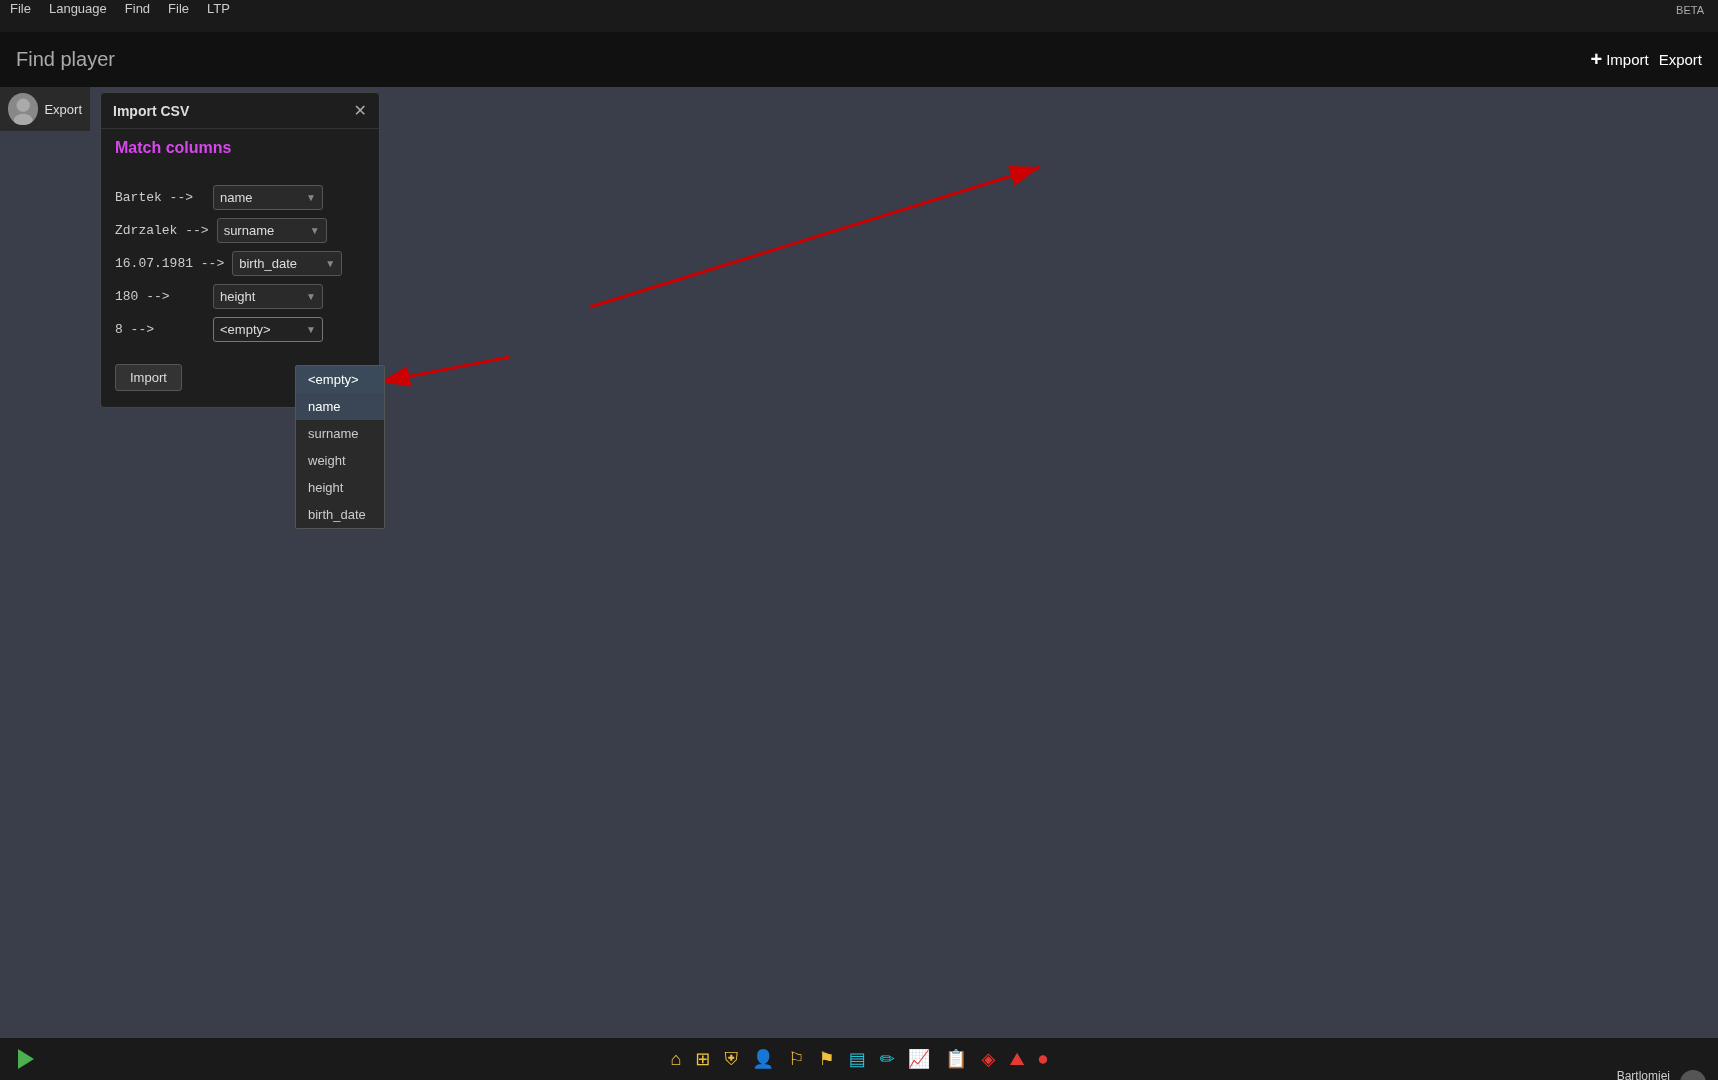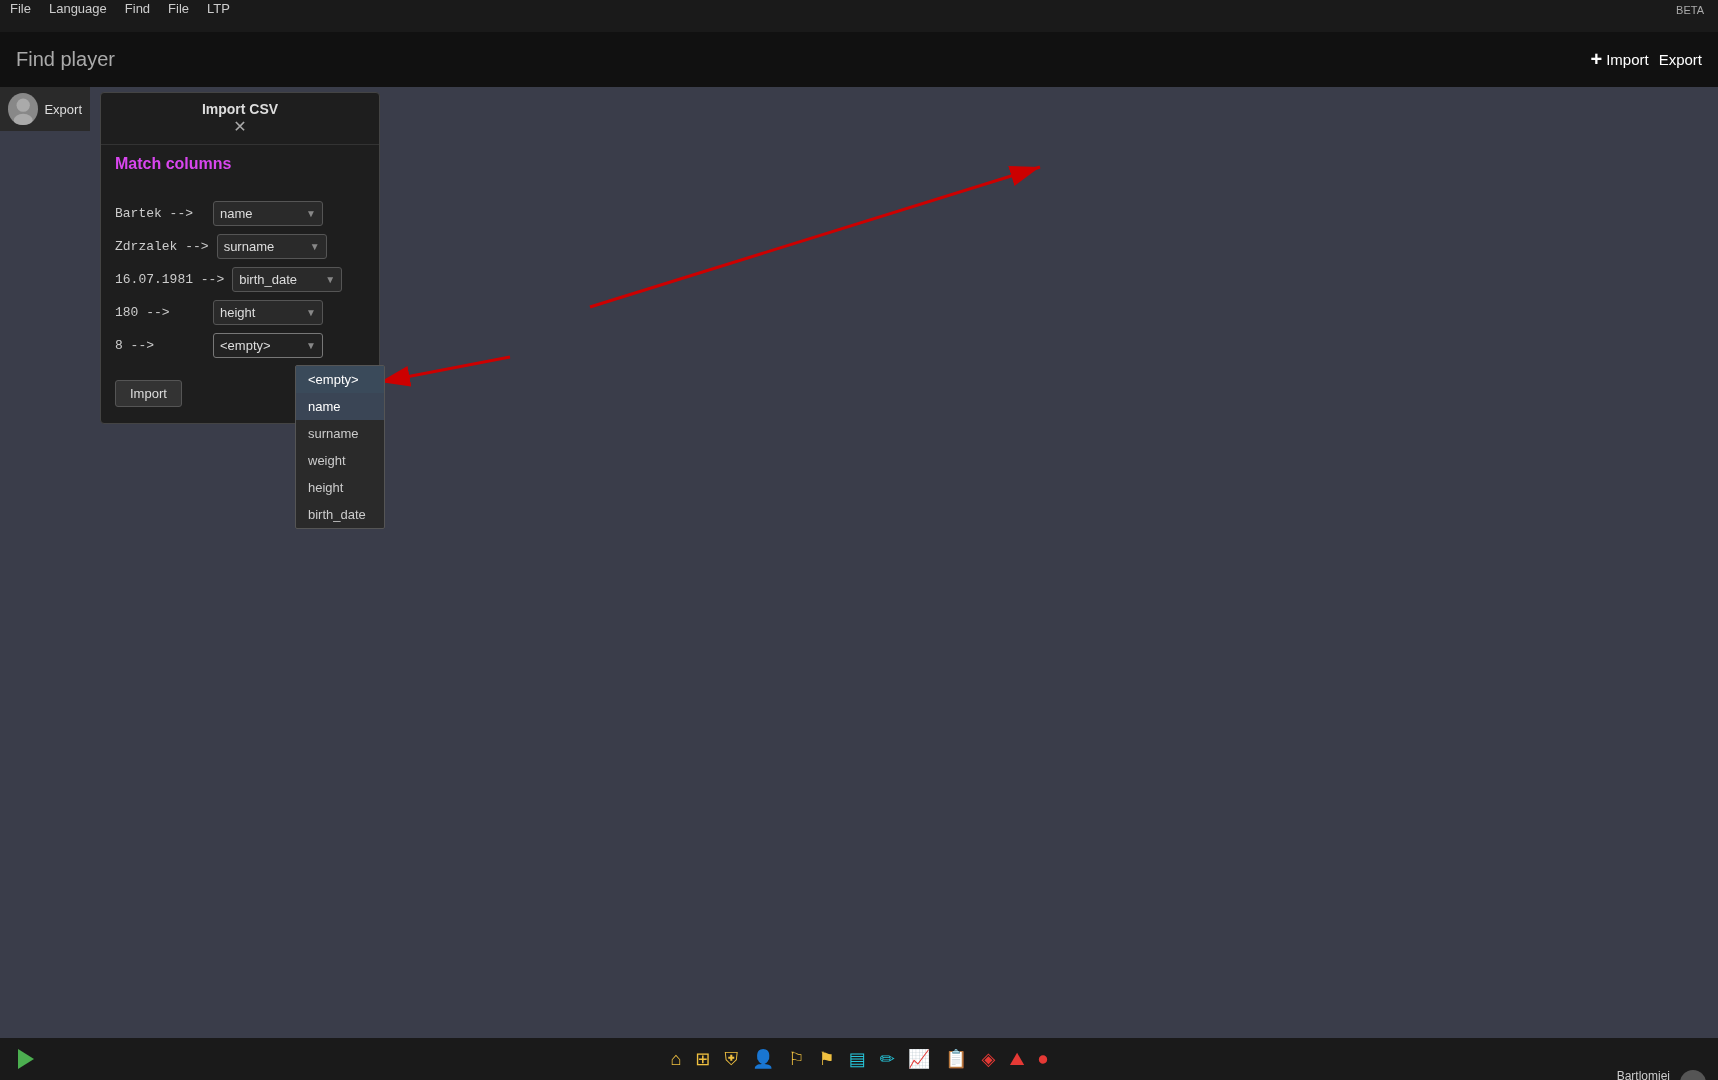--- a/index.html
+++ b/index.html
@@ -117,21 +117,20 @@
       border: 1px solid #444;
       border-radius: 4px;
       z-index: 100;
     }
     #modal-header {
       display: flex;
       justify-content: space-between;
       align-items: center;
       padding: 8px 12px;
       border-bottom: 1px solid #333;
-      flex-direction: column;
     }
     #modal-title {
       color: #ddd;
       font-size: 14px;
       font-weight: bold;
     }
     .close-btn {
       background: none;
       border: none;
       color: #aaa;

